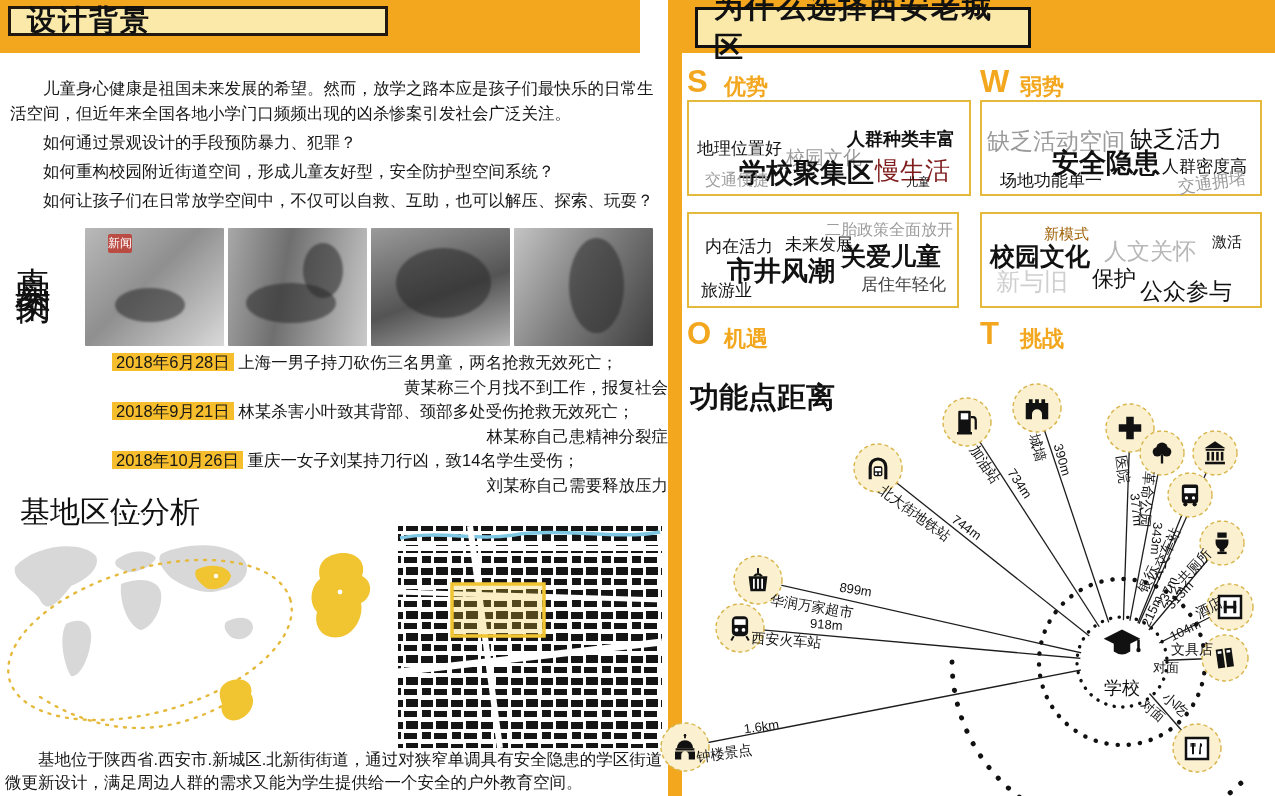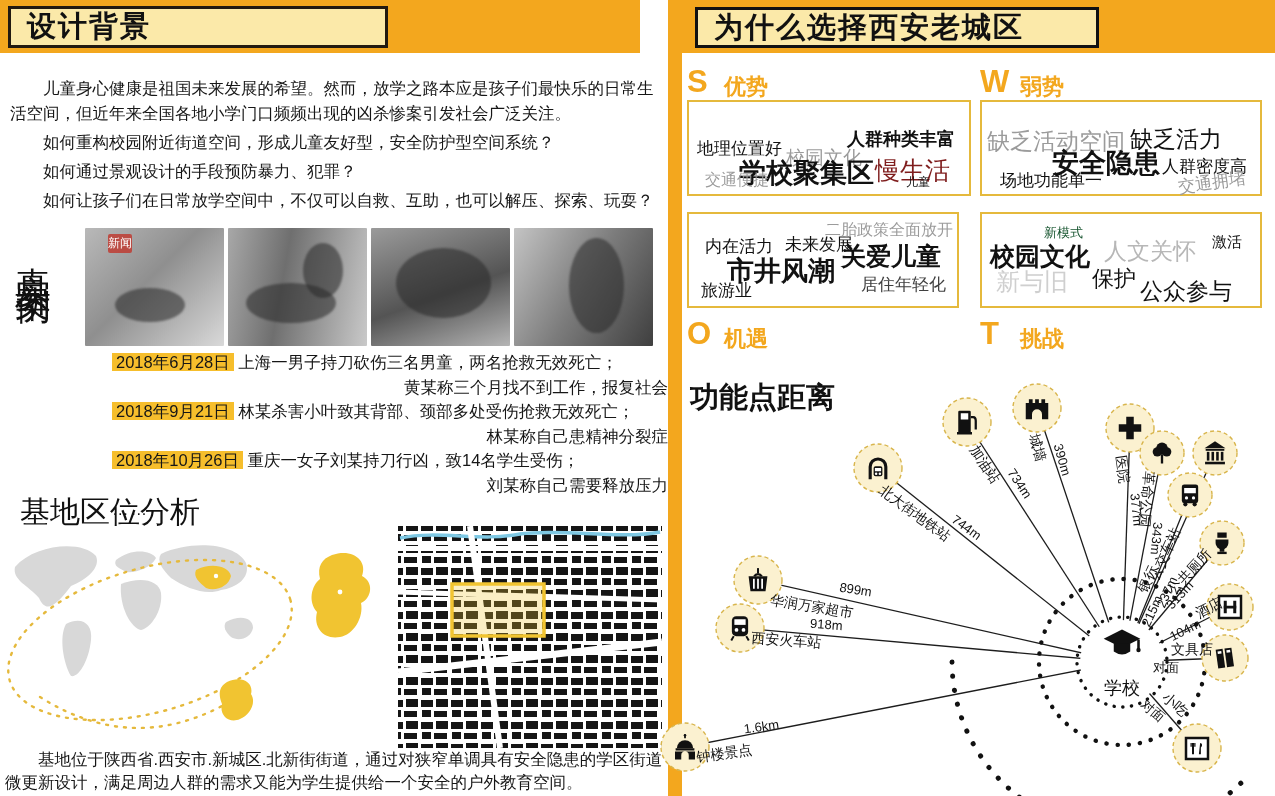--- a/index.html
+++ b/index.html
@@ -45,31 +45,31 @@
 </style>
 </head>
 <body>
 
 <div id="poster">
 
   <div class="band" style="left:0;width:640px;"></div>
   <div class="band" style="left:682px;width:593px;"></div>
   <div class="divider"></div>
 
-  <div class="titlebox" style="left:8px;top:6px;width:380px;height:42px;">
+  <div class="titlebox" style="left:8px;top:6px;width:380px;height:30px;">
     <span>设计背景</span>
   </div>
-  <div class="titlebox" style="left:695px;top:7px;width:404px;height:41px;border-color:#111;">
+  <div class="titlebox" style="left:695px;top:7px;width:336px;height:41px;border-color:#111;">
     <span>为什么选择西安老城区</span>
   </div>
 
   <div class="intro">
     <p>儿童身心健康是祖国未来发展的希望。然而，放学之路本应是孩子们最快乐的日常生活空间，但近年来全国各地小学门口频频出现的凶杀惨案引发社会广泛关注。</p>
+    <p>如何通过景观设计的手段预防暴力、犯罪？</p>
     <p>如何重构校园附近街道空间，形成儿童友好型，安全防护型空间系统？</p>
-    <p>如何通过景观设计的手段预防暴力、犯罪？</p>
     <p>如何让孩子们在日常放学空间中，不仅可以自救、互助，也可以解压、探索、玩耍？</p>
   </div>
 
   <div class="vertical-head">真实案例</div>
 
   <div class="photo p1" style="left:85px;">
     <span class="watermark">新闻</span>
     <span class="blob" style="left:30px;top:60px;width:70px;height:34px;"></span>
   </div>
   <div class="photo p2" style="left:228px;">
@@ -179,21 +179,21 @@
     <span class="cloud-word" style="left:16px;top:24px;font-size:17px;color:#111;">内在活力</span>
     <span class="cloud-word" style="left:96px;top:22px;font-size:17px;color:#111;">未来发展</span>
     <span class="cloud-word" style="left:136px;top:8px;font-size:16px;color:#9B9B9B;">二胎政策全面放开</span>
     <span class="cloud-word" style="left:38px;top:44px;font-size:27px;font-weight:bold;color:#111;">市井风潮</span>
     <span class="cloud-word" style="left:152px;top:30px;font-size:25px;font-weight:bold;color:#111;">关爱儿童</span>
     <span class="cloud-word" style="left:12px;top:68px;font-size:17px;color:#111;">旅游业</span>
     <span class="cloud-word" style="left:172px;top:62px;font-size:17px;color:#404040;">居住年轻化</span>
   </div>
 
   <div class="swot-box" style="left:980px;top:212px;width:282px;">
-    <span class="cloud-word" style="left:62px;top:12px;font-size:13px;color:#14532d;">新模式</span>
+    <span class="cloud-word" style="left:62px;top:12px;font-size:15px;color:#a16207;">新模式</span>
     <span class="cloud-word" style="left:8px;top:30px;font-size:25px;font-weight:bold;color:#111;">校园文化</span>
     <span class="cloud-word" style="left:122px;top:26px;font-size:23px;color:#B7B7B7;">人文关怀</span>
     <span class="cloud-word" style="left:230px;top:20px;font-size:15px;color:#111;">激活</span>
     <span class="cloud-word" style="left:110px;top:54px;font-size:22px;color:#111;">保护</span>
     <span class="cloud-word" style="left:14px;top:56px;font-size:24px;color:#CFCFCF;">新与旧</span>
     <span class="cloud-word" style="left:158px;top:66px;font-size:23px;color:#111;">公众参与</span>
   </div>
 
   <div class="swot-letter" style="left:687px;top:316px;">O</div>
   <div class="swot-cat" style="left:724px;top:324px;">机遇</div>

